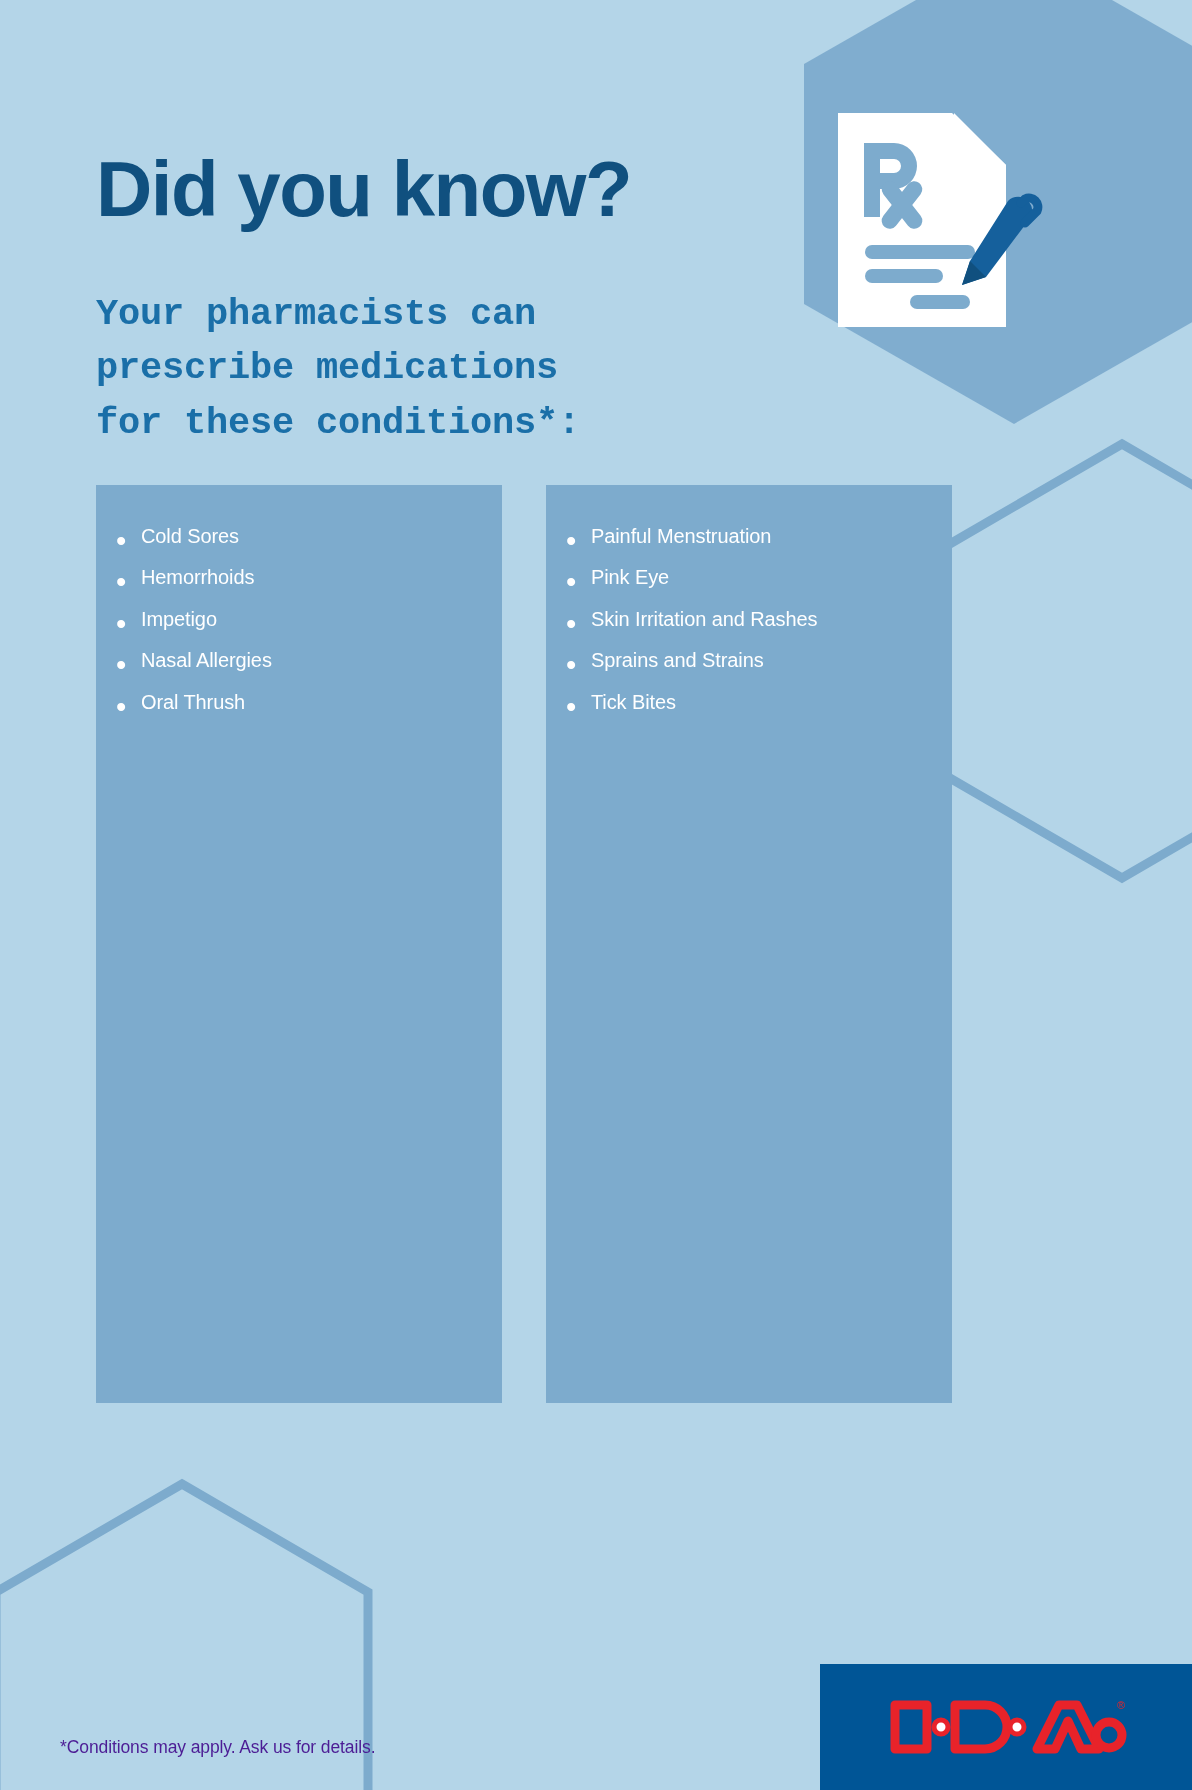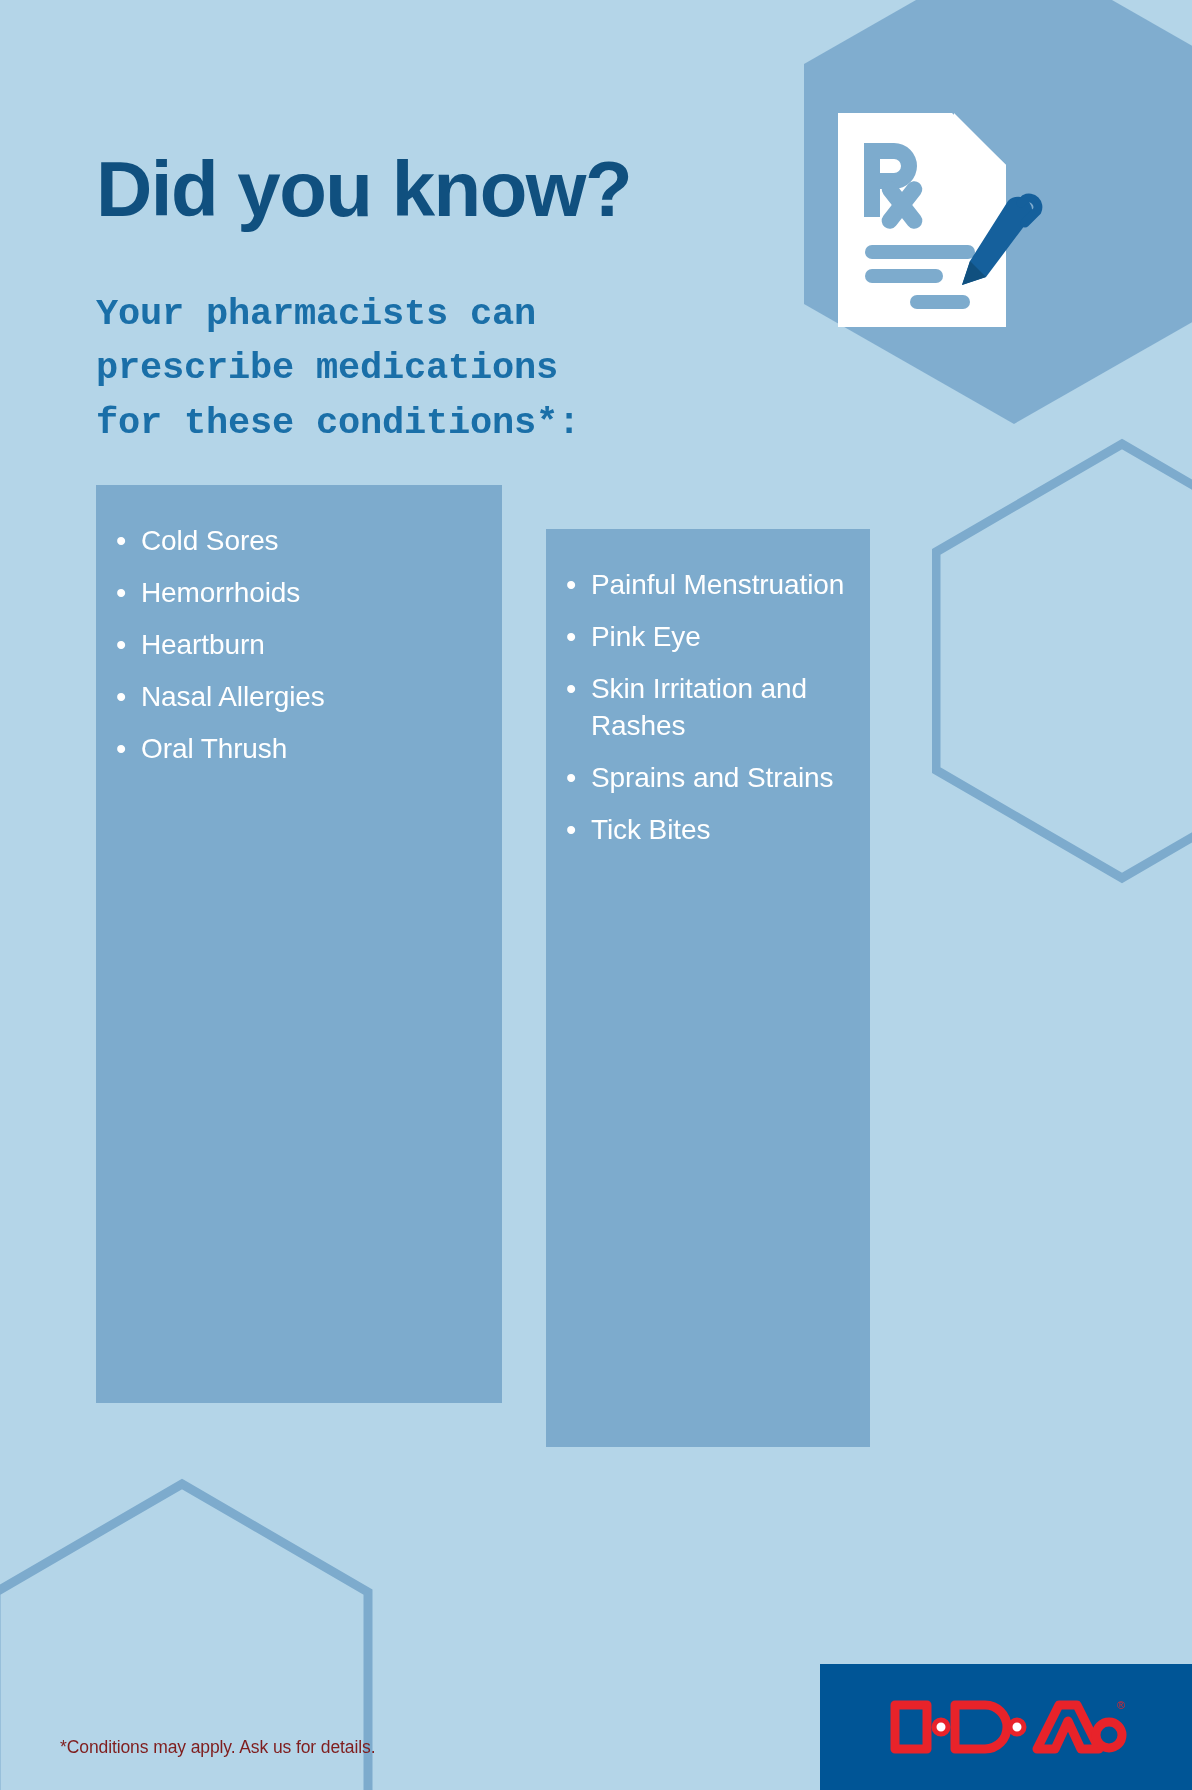--- a/index.html
+++ b/index.html
@@ -64,52 +64,52 @@
   }
 
   
   .panel {
     position: absolute;
     top: 485px;
     background: #7dabcd;
     height: 918px;
   }
   .panel-left  { left: 96px;  width: 406px; }
-  .panel-right { left: 546px; width: 324px; margin-top: 44px; }
+  .panel-right { left: 546px; width: 406px; }
 
   .cond-list {
     list-style: none;
     margin: 0;
     padding: 38px 18px 0 18px;
   }
   .cond-list li {
     position: relative;
     color: #ffffff;
-    font-size: 28px;
+    font-size: 20px;
     line-height: 1.32;
     padding-left: 27px;
     margin-bottom: 15px;
     letter-spacing: -0.1px;
   }
   .cond-list li::before {
     content: "\2022";
     position: absolute;
     left: 2px;
     top: -1px;
     font-size: 29.5px;
     color: #ffffff;
   }
 
   
   .footnote {
     position: absolute;
     left: 60px;
     bottom: 32px;
     font-size: 17.5px;
-    color: #7f1d1d;
+    color: #4c1d95;
     letter-spacing: -0.1px;
   }
 
   .logo-block {
     position: absolute;
     right: 0;
     bottom: 0;
     width: 372px;
     height: 126px;
     background: #005596;
@@ -163,21 +163,21 @@
       <path d="M188 96 a14 14 0 0 1 20 20 L166 172 l-24 8 l8 -24 Z" fill="#15609c"></path>
       <path d="M150 156 l-8 24 l24 -8 Z" fill="#10507f"></path>
       <path d="M205 118 l12 -12 a9 9 0 0 0 -12 -12 l-4 4" fill="none" stroke="#15609c" stroke-width="9" stroke-linecap="round"></path>
     </g>
   </svg>
 
   <div class="panel panel-left">
     <ul class="cond-list">
       <li>Cold Sores</li>
       <li>Hemorrhoids</li>
-      <li>Heartburn</li>
+      <li>Impetigo</li>
       <li>Nasal Allergies</li>
       <li>Oral Thrush</li>
     </ul>
   </div>
 
   <div class="panel panel-right">
     <ul class="cond-list">
       <li>Painful Menstruation</li>
       <li>Pink Eye</li>
       <li>Skin Irritation and Rashes</li>

